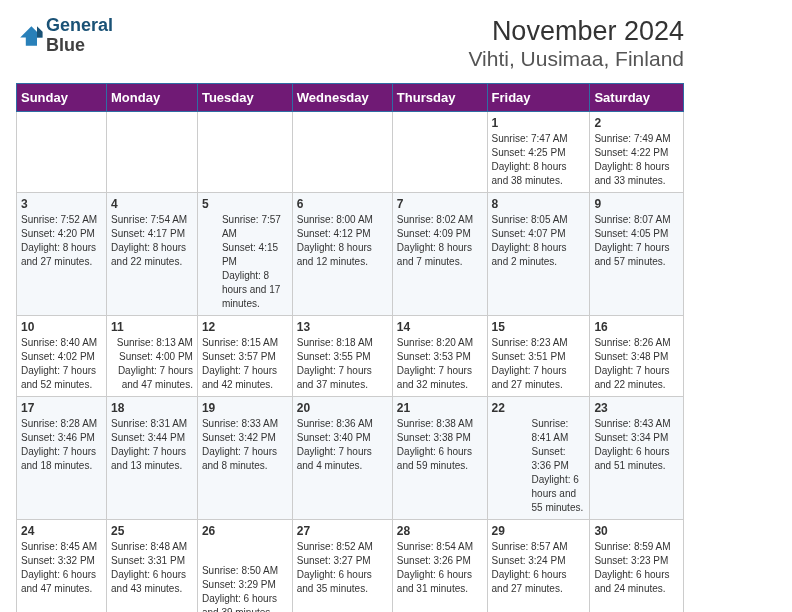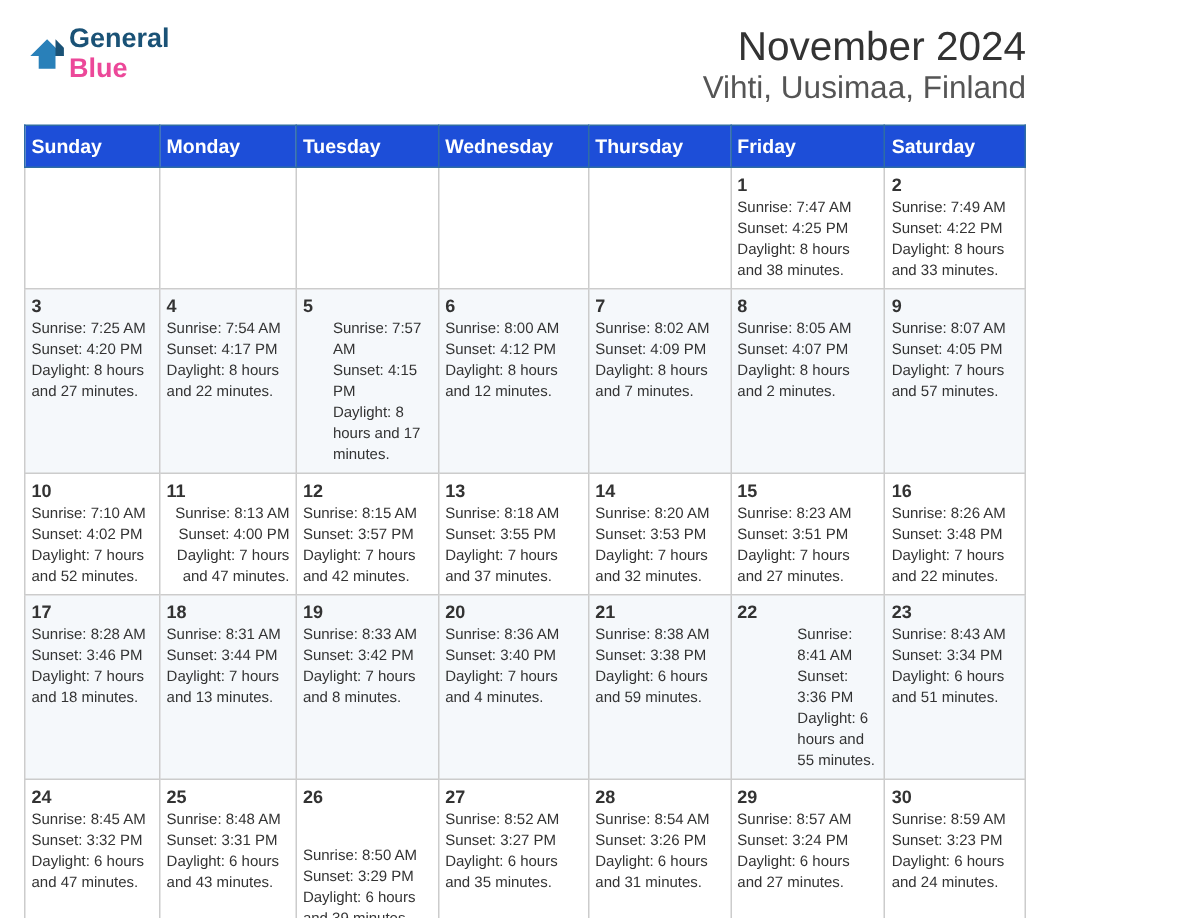--- a/index.html
+++ b/index.html
@@ -1,27 +1,27 @@
 <!DOCTYPE html>
 <html><head>
   <meta charset="utf-8">
   <style>
     * { box-sizing: border-box; margin: 0; padding: 0; }
     body { font-family: Arial, sans-serif; background: #fff; width: 792px; min-height: 612px; }
     .page { width: 700px; padding: 16px; }
     .header { display: flex; justify-content: space-between; align-items: flex-start; margin-bottom: 12px; }
     .logo { display: flex; align-items: center; }
     .logo-text { font-size: 18px; font-weight: bold; color: #1a5276; line-height: 1.1; }
-    .logo-text .blue { color: #ec4899; }
+    .logo-text .blue { color: #404040; }
     .logo-icon { width: 28px; height: 28px; margin-right: 2px; }
     .title-block { text-align: right; }
     .month-title { font-size: 27px; font-weight: 300; color: #333; }
     .location-title { font-size: 21px; color: #555; }
     .calendar { width: 100%; border-collapse: collapse; }
-    .calendar th { background: #1d4ed8; color: #fff; font-size: 13px; font-weight: bold; padding: 6px 4px; text-align: left; border: 1px solid #2e6da4; }
+    .calendar th { background: #701a75; color: #fff; font-size: 13px; font-weight: bold; padding: 6px 4px; text-align: left; border: 1px solid #2e6da4; }
     .calendar td { border: 1px solid #ccc; vertical-align: top; padding: 4px; width: 113px; min-height: 70px; font-size: 10px; color: #333; background: #fff; }
     .calendar tr:nth-child(even) td { background: #f5f8fb; }
     .calendar td.empty { background: #fff; }
     .day-num { font-weight: bold; font-size: 12px; margin-bottom: 2px; }
     .day-info { font-size: 10px; line-height: 1.4; color: #333; }
   </style>
 </head>
 <body>
 
 <div class="page">
@@ -71,21 +71,21 @@
           <td>
             <div class="day-num">2</div>
             <div class="day-info" style="white-space: pre-line;">Sunrise: 7:49 AM
 Sunset: 4:22 PM
 Daylight: 8 hours and 33 minutes.</div>
           </td>
         </tr>
         <tr>
           <td>
             <div class="day-num">3</div>
-            <div class="day-info" style="white-space: pre-line;">Sunrise: 7:25 AM
+            <div class="day-info" style="white-space: pre-line;">Sunrise: 7:52 AM
 Sunset: 4:20 PM
 Daylight: 8 hours and 27 minutes.</div>
           </td>
           <td>
             <div class="day-num">4</div>
             <div class="day-info" style="white-space: pre-line;">Sunrise: 7:54 AM
 Sunset: 4:17 PM
 Daylight: 8 hours and 22 minutes.</div>
           </td>
           <td>
@@ -115,21 +115,21 @@
           <td>
             <div class="day-num">9</div>
             <div class="day-info" style="white-space: pre-line;">Sunrise: 8:07 AM
 Sunset: 4:05 PM
 Daylight: 7 hours and 57 minutes.</div>
           </td>
         </tr>
         <tr>
           <td>
             <div class="day-num">10</div>
-            <div class="day-info" style="white-space: pre-line;">Sunrise: 7:10 AM
+            <div class="day-info" style="white-space: pre-line;">Sunrise: 8:40 AM
 Sunset: 4:02 PM
 Daylight: 7 hours and 52 minutes.</div>
           </td>
           <td>
             <div class="day-num">11</div>
             <div class="day-info" style="white-space: pre-line; text-align: right;">Sunrise: 8:13 AM
 Sunset: 4:00 PM
 Daylight: 7 hours and 47 minutes.</div>
           </td>
           <td>

